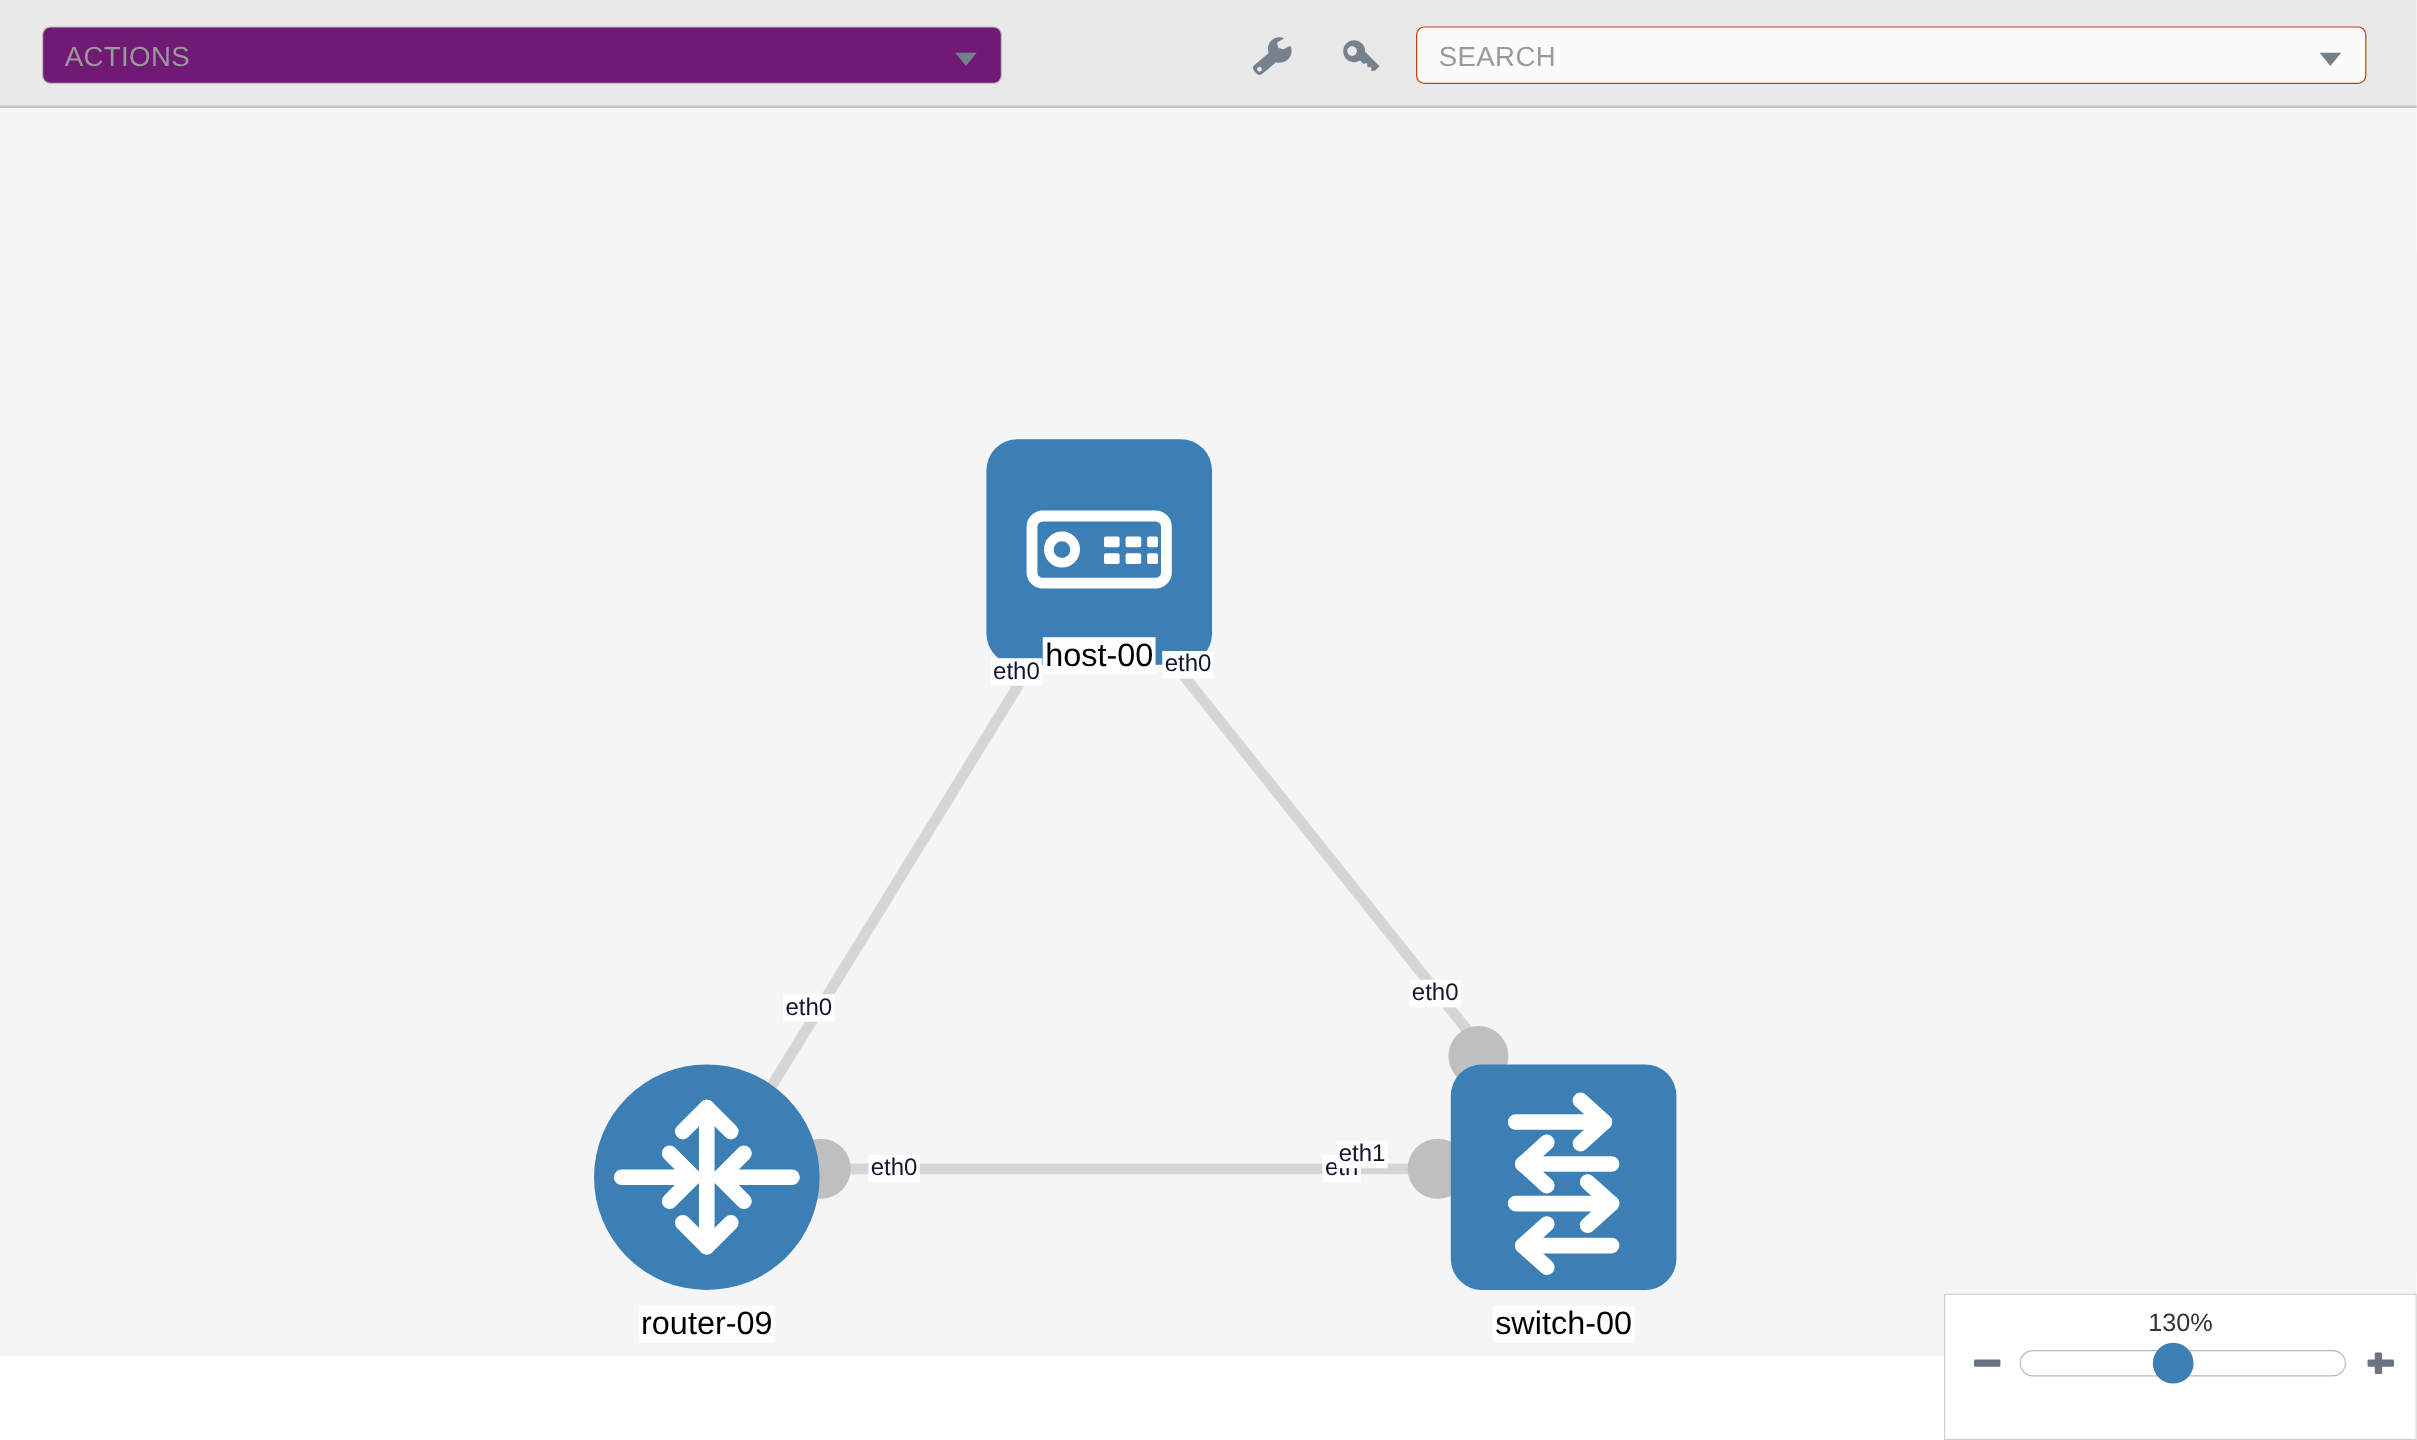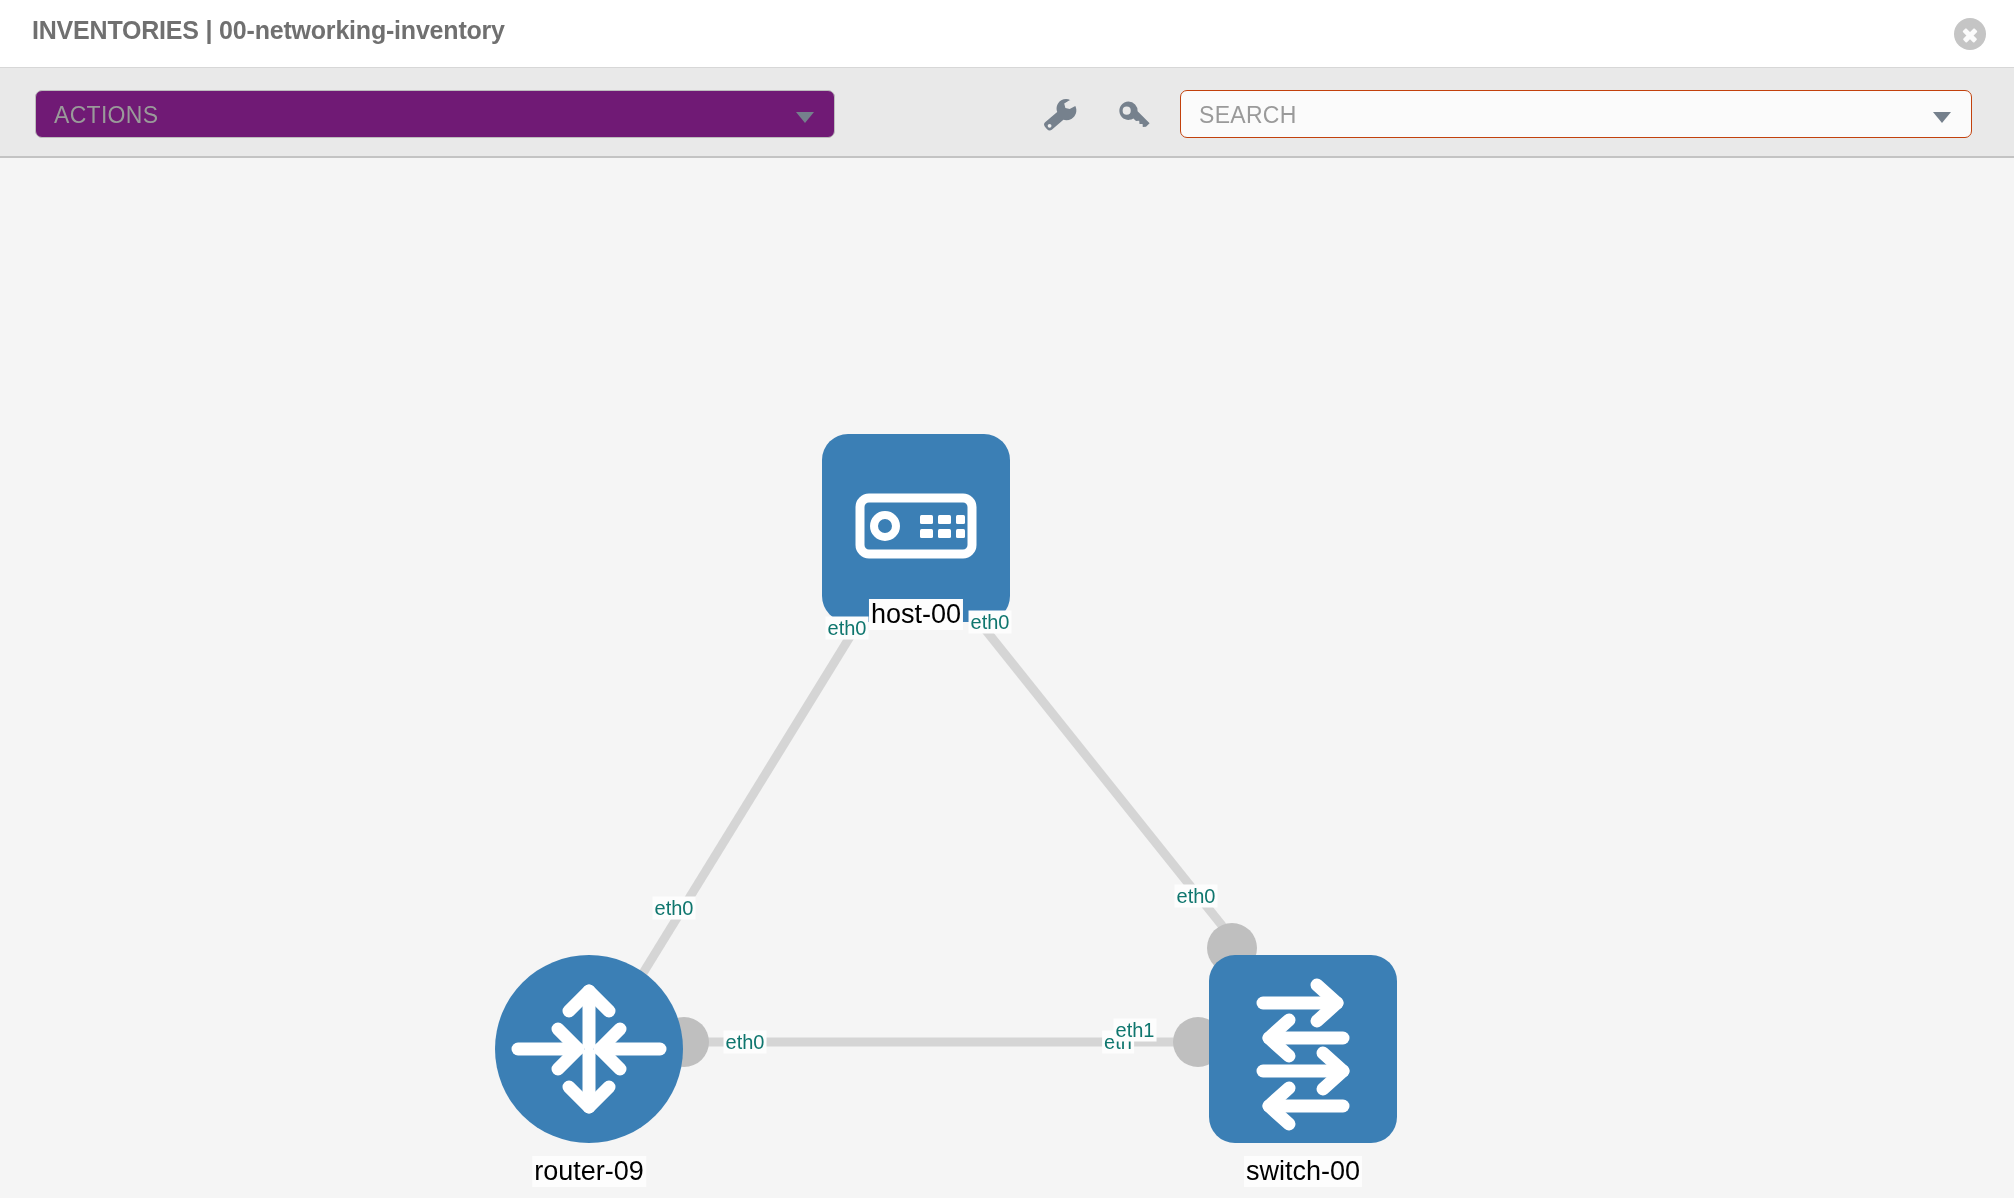--- a/index.html
+++ b/index.html
@@ -139,21 +139,21 @@
     color: #000000;
     background: #fdfdfd;
     white-space: nowrap;
     transform: translate(-50%, 0);
     padding: 0 2px;
     line-height: 1.15;
   }
   .edge-label {
     position: absolute;
     font-size: 20px;
-    color: #0f766e;
+    color: #0f172a;
     background: #fdfdfd;
     white-space: nowrap;
     transform: translate(-50%, -50%);
     padding: 0 2px;
     line-height: 1.15;
   }
 
   
   .zoom-widget {
     position: absolute;
@@ -215,24 +215,20 @@
     border-radius: 50%;
     background: #3b7fb5;
     cursor: grab;
   }
 </style>
 </head>
 <body>
 
 <div id="app">
 
-  <div class="header">
-    <div class="header-title">INVENTORIES | 00-networking-inventory</div>
-    <div class="close-btn"></div>
-  </div>
 
   <div class="toolbar">
 
     <div class="actions-select">
       <span class="sel-label">ACTIONS</span>
       <span class="caret"></span>
     </div>
 
     <div class="tool-icon" id="wrench-ico">
       <svg viewBox="0 0 44 42" xmlns="http://www.w3.org/2000/svg">
@@ -345,14 +341,21 @@
     <div class="edge-label" style="left:1196px; top:738px;">eth0</div>
     <div class="edge-label" style="left:745px;  top:884px;">eth0</div>
     <div class="edge-label" style="left:1118px; top:884px;">eth</div>
     <div class="edge-label" style="left:1135px; top:872px;">eth1</div>
 
     <div class="node-label" style="left:916px;  top:441px;">host-00</div>
     <div class="node-label" style="left:589px;  top:998px;">router-09</div>
     <div class="node-label" style="left:1303px; top:998px;text-align:center;">switch-00</div>
   </div>
 
+  <div class="zoom-widget">
+    <div class="zoom-pct">130%</div>
+    <div class="zoom-minus"></div>
+    <div class="zoom-track"></div>
+    <div class="zoom-thumb"></div>
+    <div class="zoom-plus"></div>
+  </div>
 
 </div>
 
 </body></html>

